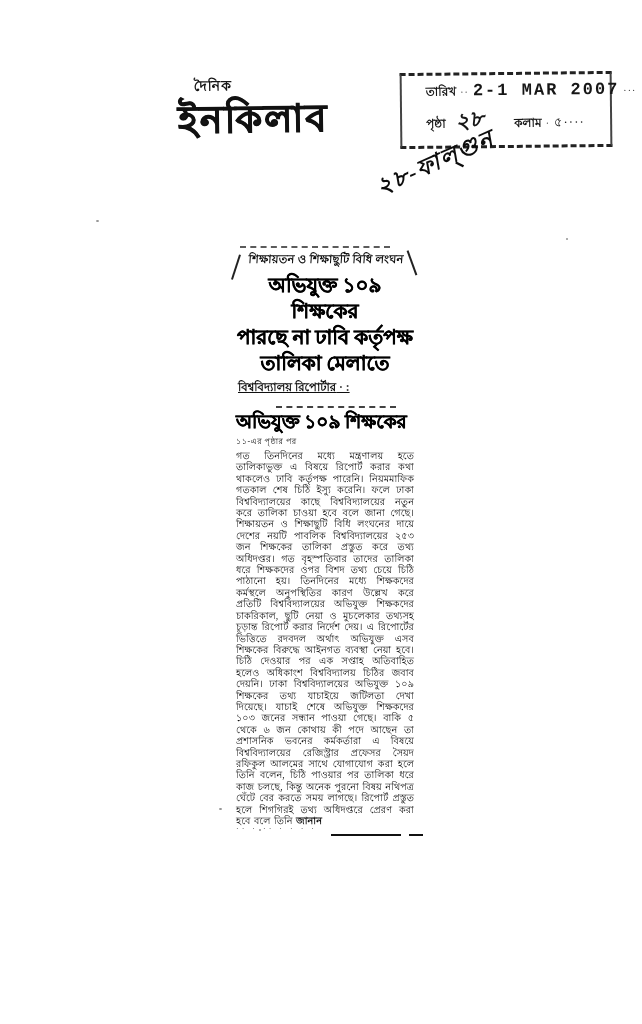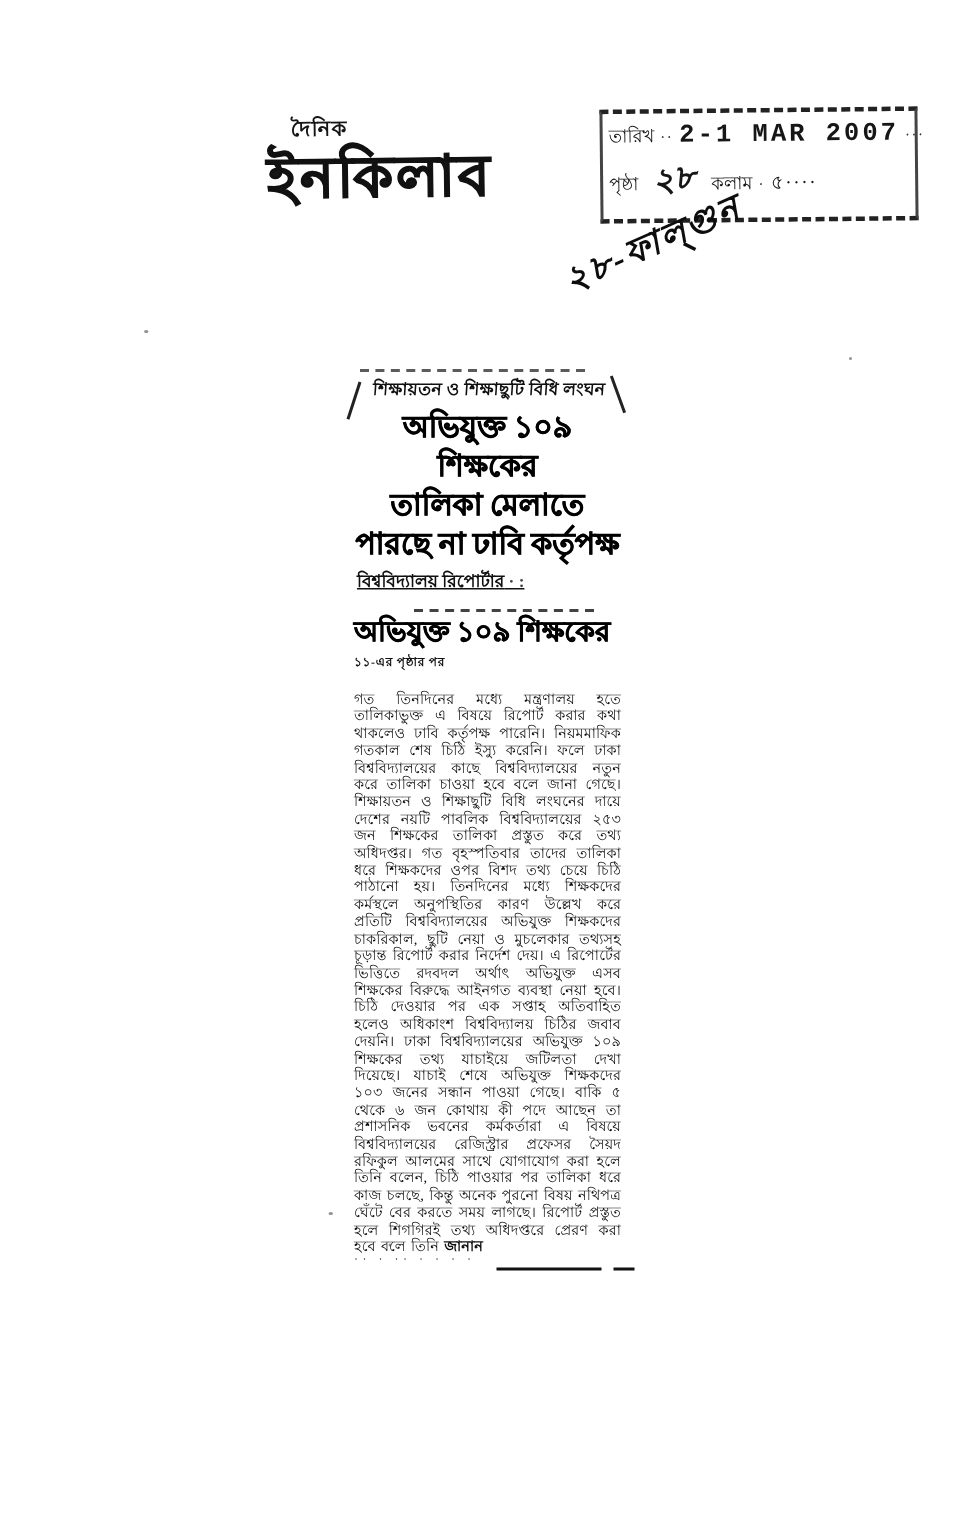--- a/index.html
+++ b/index.html
@@ -46,21 +46,22 @@
     background: #fff;
   }
   .stamp-row {
     display: flex;
     align-items: baseline;
     gap: 4px;
     white-space: nowrap;
   }
   .stamp-label {
     font-size: 12px;
-    font-weight: normal;
+    font-weight: bold;
+    margin-left: 20px;
   }
   .stamp-dots { font-size: 10px; letter-spacing: 1px; color: #333; }
   .stamp-date {
     font-family: "Liberation Mono", monospace;
     font-size: 17px;
     font-weight: bold;
     letter-spacing: 2px;
   }
   .stamp-page-val {
     font-style: italic;
@@ -148,22 +149,22 @@
   }
   .jump-headline {
     font-weight: 900;
     font-size: 18.5px;
     line-height: 24px;
     -webkit-text-stroke: 0.4px #000;
     margin-bottom: 1px;
   }
   .jump-note {
     font-size: 8px;
-    font-weight: bold;
-    margin-bottom: 13px;
+    font-weight: normal;
+    margin-bottom: 2px;
     letter-spacing: 0.5px;
   }
   .last-word { font-weight: bold; }
   .end-rule {
     margin-top: 2px;
     margin-left: 95px;
     width: 70px;
     border-top: 2.5px solid #111;
   }
   .end-rule::after {
@@ -227,22 +228,22 @@
 
 <div class="clipping">
   <div class="torn-top"></div>
   <div class="slash-left"></div>
   <div class="slash-right"></div>
 
   <div class="kicker">শিক্ষায়তন ও শিক্ষাছুটি বিধি লংঘন</div>
 
   <div class="headline">
     <div>অভিযুক্ত ১০৯ শিক্ষকের</div>
+    <div>পারছে না ঢাবি কর্তৃপক্ষ</div>
     <div>তালিকা মেলাতে</div>
-    <div>পারছে না ঢাবি কর্তৃপক্ষ</div>
   </div>
 
   <div class="byline">বিশ্ববিদ্যালয় রিপোর্টার</div>
 
 
   <div class="jump-rule"></div>
   <div class="jump-headline">অভিযুক্ত ১০৯ শিক্ষকের</div>
   <div class="jump-note">১১-এর পৃষ্ঠার পর</div>
 
   <div class="bodytext">

